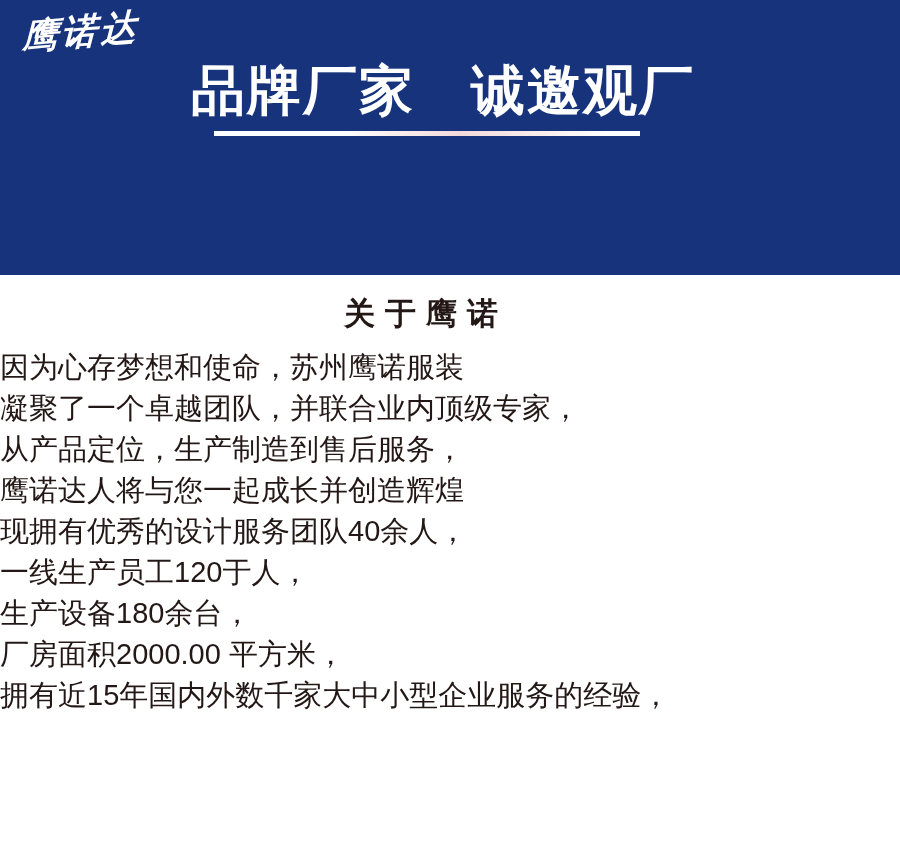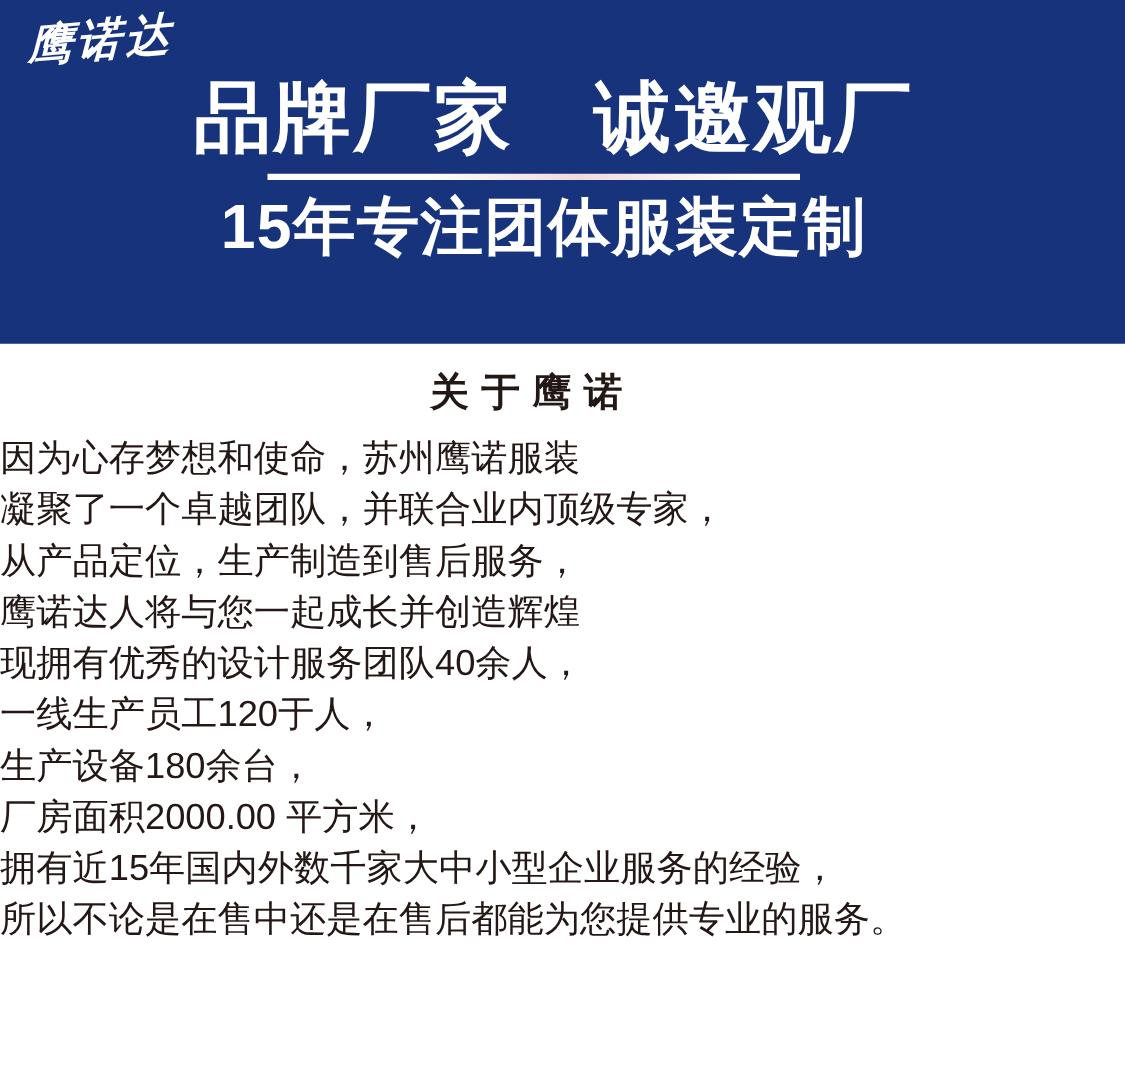--- a/index.html
+++ b/index.html
@@ -29,21 +29,21 @@
     letter-spacing: 3px;
     transform: rotate(-5deg) skewX(-6deg);
     line-height: 1;
     white-space: nowrap;
   }
   .header-title {
     padding-top: 62px;
     padding-right: 14px;
     text-align: center;
     color: #ffffff;
-    font-size: 62px;
+    font-size: 54px;
     font-weight: 900;
     line-height: 1.05;
     letter-spacing: 2px;
     white-space: nowrap;
   }
   .header-divider {
     width: 426px;
     height: 5px;
     margin-top: 12px;
     margin-left: 214px;
@@ -87,32 +87,30 @@
 </style>
 </head>
 <body>
 
 <div class="page">
 
   <div class="header">
     <div class="logo">鹰诺达</div>
     <div class="header-title">品牌厂家　诚邀观厂</div>
     <div class="header-divider"></div>
-    <div class="header-subtitle">15年专注团体服装定制</div>
   </div>
 
   <div class="about">
     <div class="about-heading">关于鹰诺</div>
     <div class="about-lines">
       <div class="body-line">因为心存梦想和使命，苏州鹰诺服装</div>
       <div class="body-line">凝聚了一个卓越团队，并联合业内顶级专家，</div>
       <div class="body-line">从产品定位，生产制造到售后服务，</div>
       <div class="body-line">鹰诺达人将与您一起成长并创造辉煌</div>
       <div class="body-line">现拥有优秀的设计服务团队40余人，</div>
       <div class="body-line">一线生产员工120于人，</div>
       <div class="body-line">生产设备180余台，</div>
       <div class="body-line">厂房面积2000.00 平方米，</div>
       <div class="body-line">拥有近15年国内外数千家大中小型企业服务的经验，</div>
-      <div class="body-line">所以不论是在售中还是在售后都能为您提供专业的服务。</div>
     </div>
   </div>
 
 </div>
 
 </body></html>

